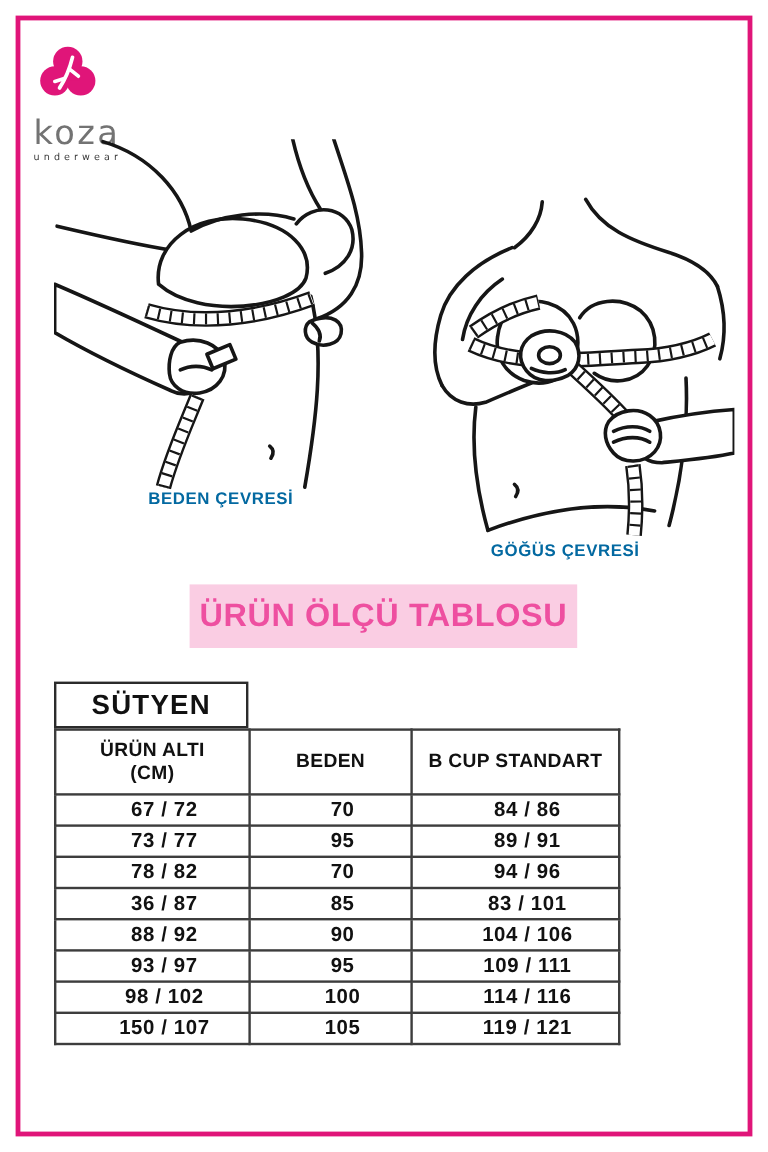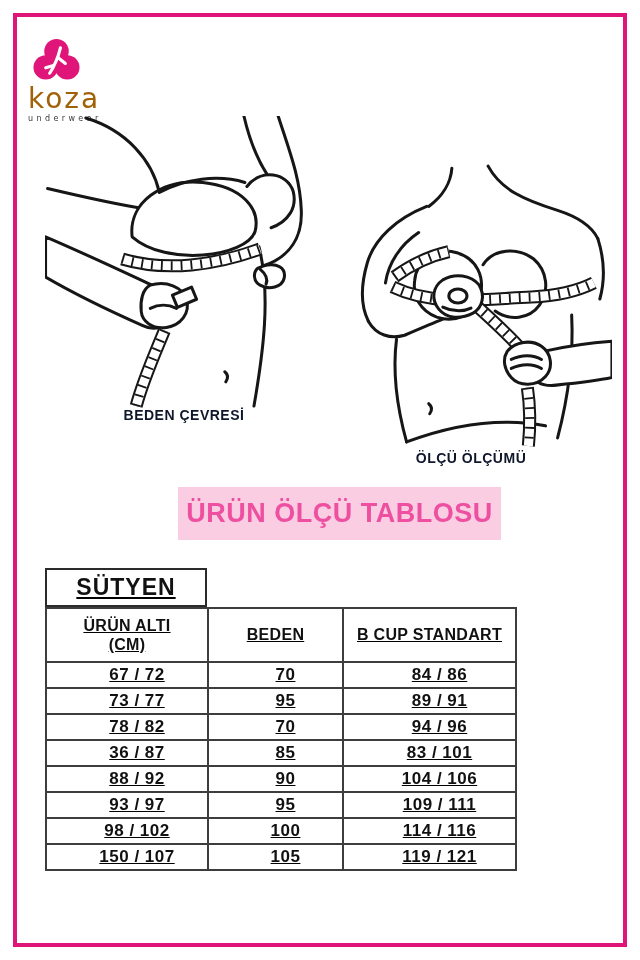--- a/index.html
+++ b/index.html
@@ -7,48 +7,48 @@
     position:relative; width:640px; height:960px; background:#ffffff;
     overflow:hidden; font-family:"Liberation Sans", sans-serif;
   }
   
   .frame { position:absolute; left:13px; top:13px; right:13px; bottom:13px;
            border:4px solid #E01579; pointer-events:none; }
 
   
   .logo { position:absolute; left:28px; top:38px; width:110px; text-align:left; }
   .logo .mark { display:block; margin-left:5px; }
-  .logo .brand { display:block; font-size:28px; font-weight:500; color:#a16207;
-                 letter-spacing:2px; line-height:1; margin-top:0;
+  .logo .brand { display:block; font-size:28px; font-weight:500; color:#737373;
+                 letter-spacing:2px; line-height:1; margin-top:12px;
                  font-family:"DejaVu Sans", sans-serif; }
   .logo .tagline { display:block; font-size:8px; color:#3b3b3b; letter-spacing:3.4px;
                    margin-top:1px; font-family:"DejaVu Sans", sans-serif; }
 
   
   .ill { position:absolute; }
   .ill-1 { left:45px; top:116px; width:278px; height:292px; }
   .ill-2 { left:330px; top:146px; width:282px; height:302px; }
   .ill-label { position:absolute; text-align:center; font-weight:bold;
-               font-size:14px; letter-spacing:0.5px; color:#0f172a; }
+               font-size:14px; letter-spacing:0.5px; color:#0369a1; }
   .lbl-1 { left:45px; top:407px; width:278px; }
   .lbl-2 { left:330px; top:450px; width:282px; }
 
   svg .ln { fill:none; stroke:#161616; stroke-width:3; stroke-linecap:round; stroke-linejoin:round; }
   svg .fillw { fill:#ffffff; }
   svg .tape-edge  { fill:none; stroke:#161616; stroke-width:13; stroke-linecap:butt; }
   svg .tape-body  { fill:none; stroke:#ffffff; stroke-width:9;  stroke-linecap:butt; }
   svg .tape-ticks { fill:none; stroke:#161616; stroke-width:9;  stroke-linecap:butt; stroke-dasharray:1.8 8; }
 
   
   .banner { position:absolute; left:158px; top:487px; width:323px; height:53px;
             background:#FACDE3; color:#EE4FA0; font-weight:bold; font-size:27px;
-            letter-spacing:0.5px; text-align:center; line-height:53px;margin-left:20px; }
-
-  
-  .table-area { position:absolute; left:45px; top:568px; width:424px;text-decoration:underline; }
+            letter-spacing:0.5px; text-align:center; line-height:53px; }
+
+  
+  .table-area { position:absolute; left:45px; top:568px; width:424px; }
   .title-box { width:162px; height:39px; box-sizing:border-box; border:2.5px solid #2b2b2b;
                font-size:23px; font-weight:bold; letter-spacing:1px; color:#111;
                text-align:center; line-height:35px; background:#fff; }
   table.size { width:470px; border-collapse:collapse; table-layout:fixed; }
   table.size col.c1 { width:162px; } table.size col.c2 { width:135px; } table.size col.c3 { width:173px; }
   table.size th, table.size td {
     border:2px solid #3d3d3d; text-align:center; color:#111; font-weight:bold;
     background:#fff; padding:0; }
   table.size th { height:52px; font-size:16px; line-height:1.2; white-space:pre-line; letter-spacing:0.3px; }
   table.size td { height:24px; font-size:17px; letter-spacing:0.5px;padding-left:20px; }
@@ -179,21 +179,21 @@
       <path class="ln" d="M 180,212 C 190,207 202,207 210,212" stroke-width="2.4"></path>
       <path class="ln" d="M 180,221 C 190,216 202,216 210,221" stroke-width="2.4"></path>
     </g>
 
     <g>
       <use href="#tp6" class="tape-edge"></use>
         <use href="#tp6" class="tape-body"></use>
         <use href="#tp6" class="tape-ticks"></use>
     </g>
   </svg>
-  <div class="ill-label lbl-2">ÖLÇÜ ÖLÇÜMÜ</div>
+  <div class="ill-label lbl-2">GÖĞÜS ÇEVRESİ</div>
 
   <div class="banner">ÜRÜN ÖLÇÜ TABLOSU</div>
 
   <div class="table-area">
     <div class="title-box">SÜTYEN</div>
     <table class="size">
       <colgroup>
           <col class="c1">
           <col class="c2">
           <col class="c3">

